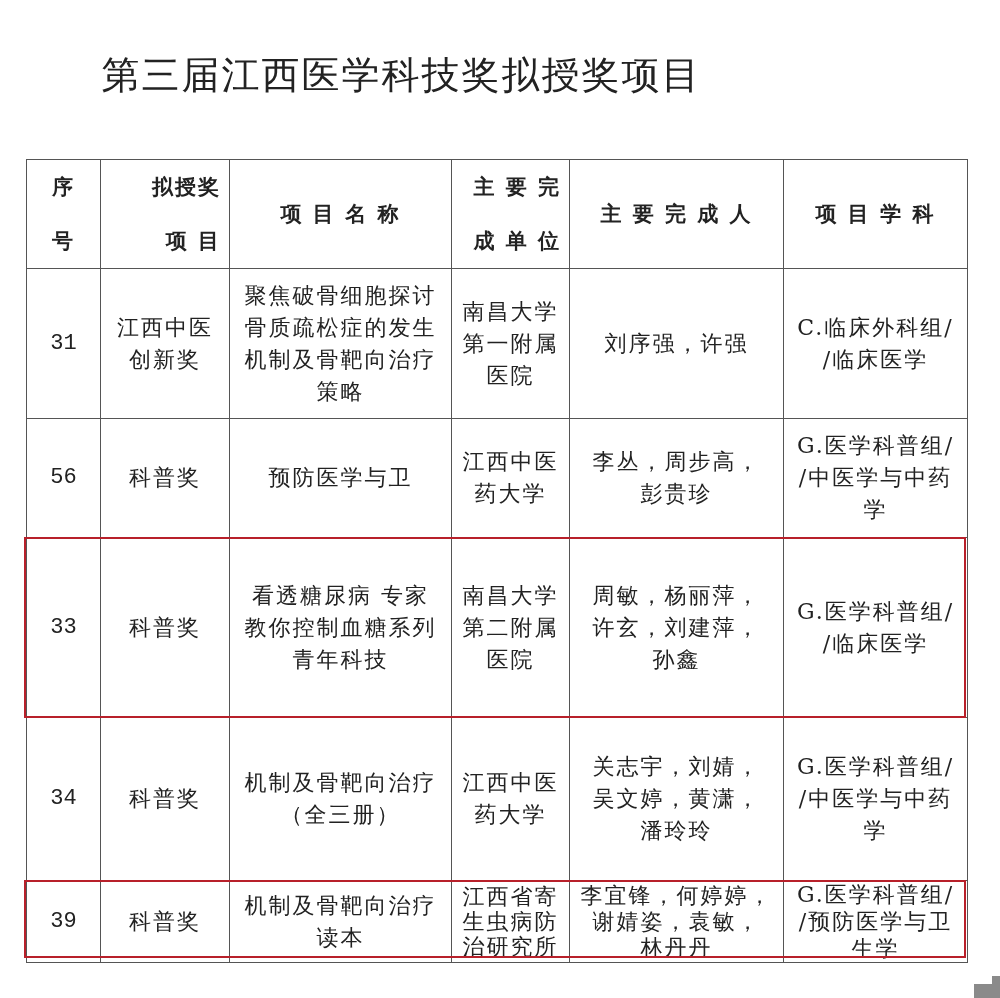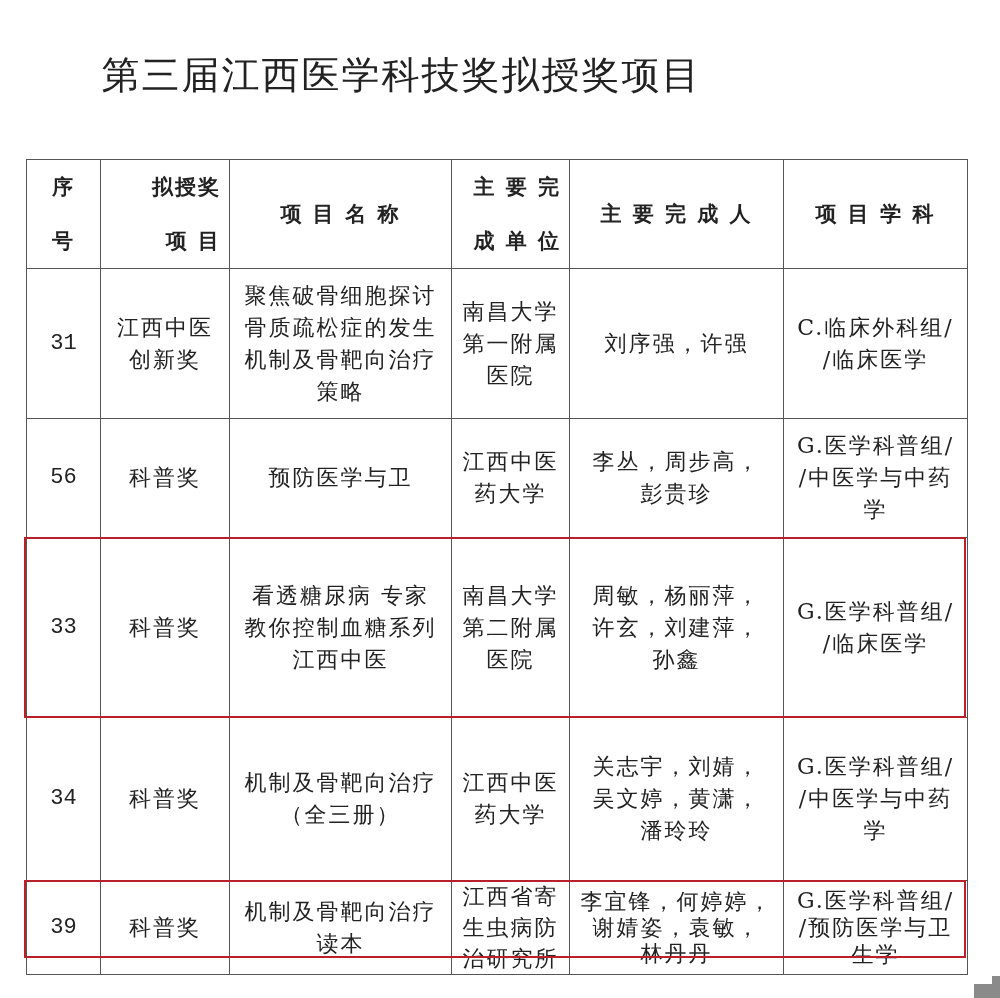--- a/index.html
+++ b/index.html
@@ -168,21 +168,21 @@
         </td>
     </tr>
     <tr style="height:180px">
       <td class="num">33</td>
       <td>
           <span class="cell-text">科普奖</span>
         </td>
       <td>
           <span class="cell-text">看透糖尿病 专家
 教你控制血糖系列
-江西中医</span>
+青年科技</span>
         </td>
       <td>
           <span class="cell-text">南昌大学
 第二附属
 医院</span>
         </td>
       <td>
           <span class="cell-text">周敏，杨丽萍，
 许玄，刘建萍，
 孙鑫</span>
@@ -218,21 +218,21 @@
     </tr>
     <tr style="height:78px">
       <td class="num">39</td>
       <td>
           <span class="cell-text">科普奖</span>
         </td>
       <td>
           <span class="cell-text">机制及骨靶向治疗
 读本</span>
         </td>
-      <td style="line-height:31px">
+      <td style="line-height:25px">
           <span class="cell-text">江西省寄
 生虫病防
 治研究所</span>
         </td>
       <td style="line-height:26px">
           <span class="cell-text">李宜锋，何婷婷，
 谢婧姿，袁敏，
 林丹丹</span>
         </td>
       <td style="line-height:27px">

